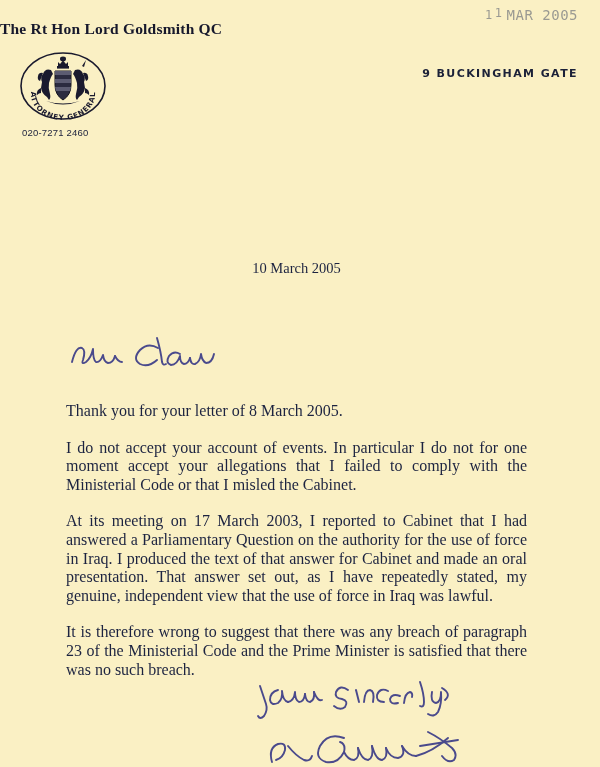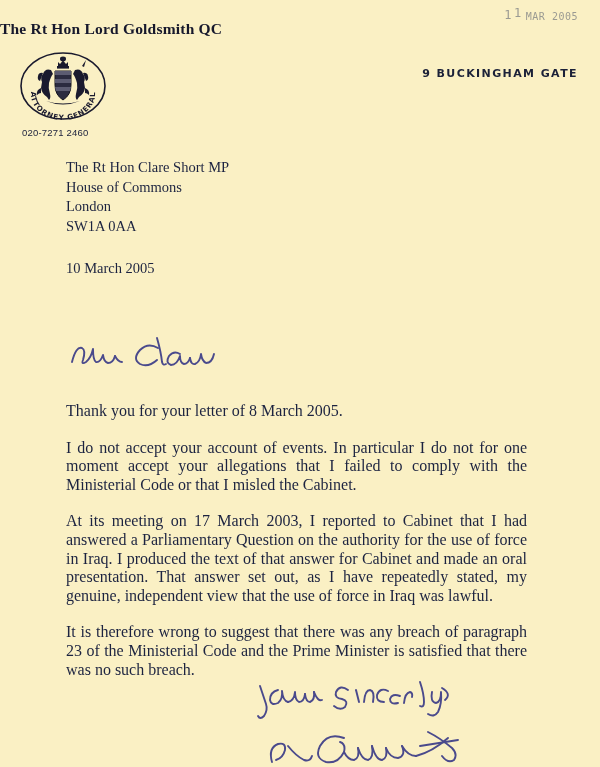--- a/index.html
+++ b/index.html
@@ -36,21 +36,21 @@
     font-size: 12px;
     vertical-align: 1px;
     margin-right: 2px;
   }
   .date-stamp .d2 {
     font-size: 12px;
     vertical-align: 3px;
     margin-right: 4px;
   }
   .date-stamp .mon {
-    font-size: 10px;
+    font-size: 14px;
   }
 
   
   .letter-title {
     position: absolute;
     top: 20px;
     left: 0;
     width: 580px;
     text-align: left;
     font-family: "Liberation Serif", serif;
@@ -103,21 +103,21 @@
     line-height: 19.5px;
     color: #1c2340;
   }
 
   
   .date-line {
     position: absolute;
     left: 66px;
     top: 260px;
     width: 461px;
-    text-align: left;
+    text-align: center;
     font-size: 14.5px;
     color: #1c2340;
   }
 
   
   .hand {
     position: absolute;
     color: #4a4a8c;
   }
   .salutation {
@@ -194,26 +194,20 @@
       </text>
     </svg>
   </div>
 
   <div class="phone">020-7271 2460</div>
 
   <div class="sender-address">
     <div>9 BUCKINGHAM GATE</div>
   </div>
 
-  <div class="recipient">
-    <div>The Rt Hon Clare Short MP</div>
-    <div>House of Commons</div>
-    <div>London</div>
-    <div>SW1A 0AA</div>
-  </div>
 
   <div class="date-line">10 March 2005</div>
 
   <div class="hand salutation" title="Dear Clare">
     <svg width="220" height="62" viewBox="0 0 220 62">
       <g fill="none" stroke="#4a4a8c" stroke-width="1.9" stroke-linecap="round" stroke-linejoin="round">
         <path d="M10 44 Q14 28 20 30 Q24 32 21 42 Q19 47 24 44 Q29 40 31 31 Q31 42 34 44 Q38 45 41 37 Q42 44 46 45 Q51 45 53 38"></path>
         <path d="M53 38 Q56 44 60 44"></path>
         <path d="M96 30 Q86 24 78 32 Q70 41 78 46 Q86 50 95 42"></path>
         <path d="M95 20 Q99 34 100 44 Q101 48 104 46"></path>

